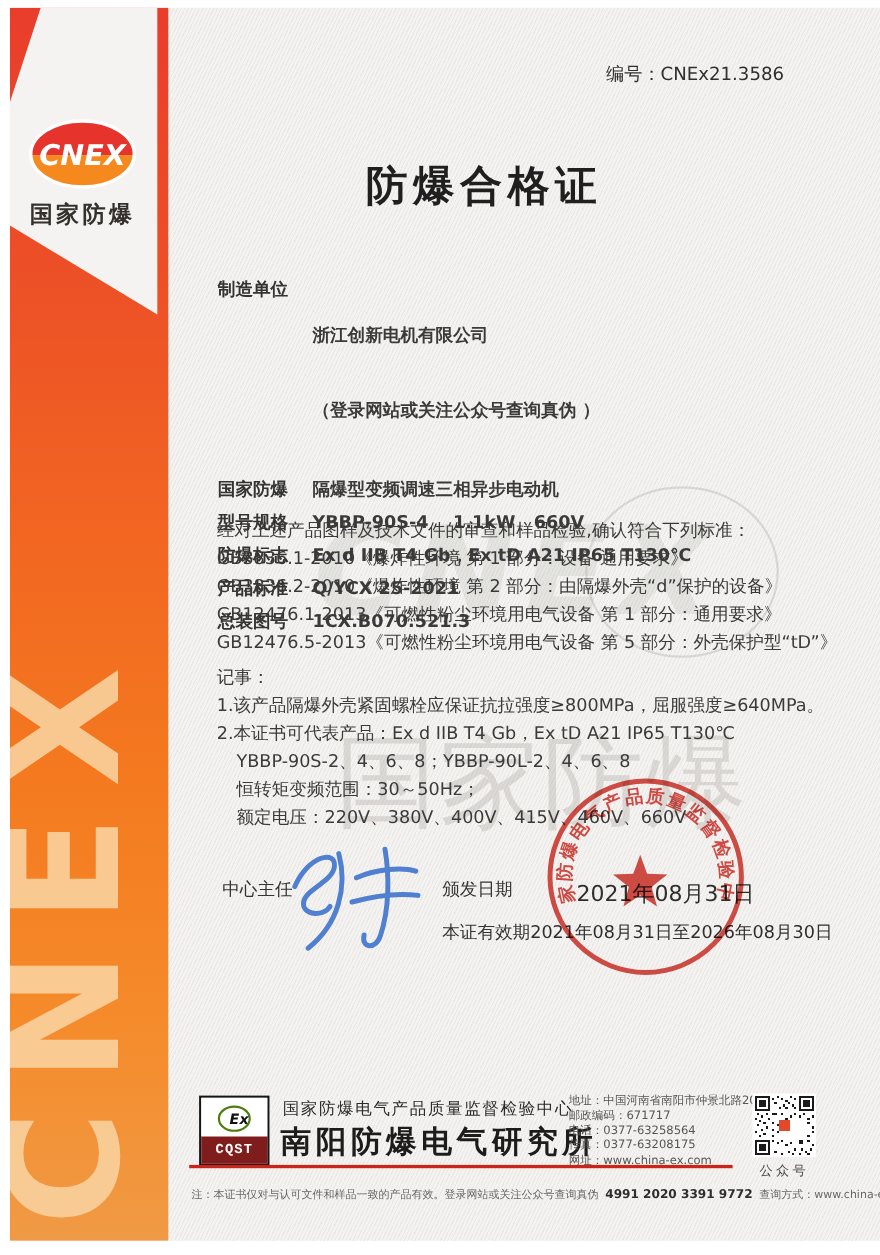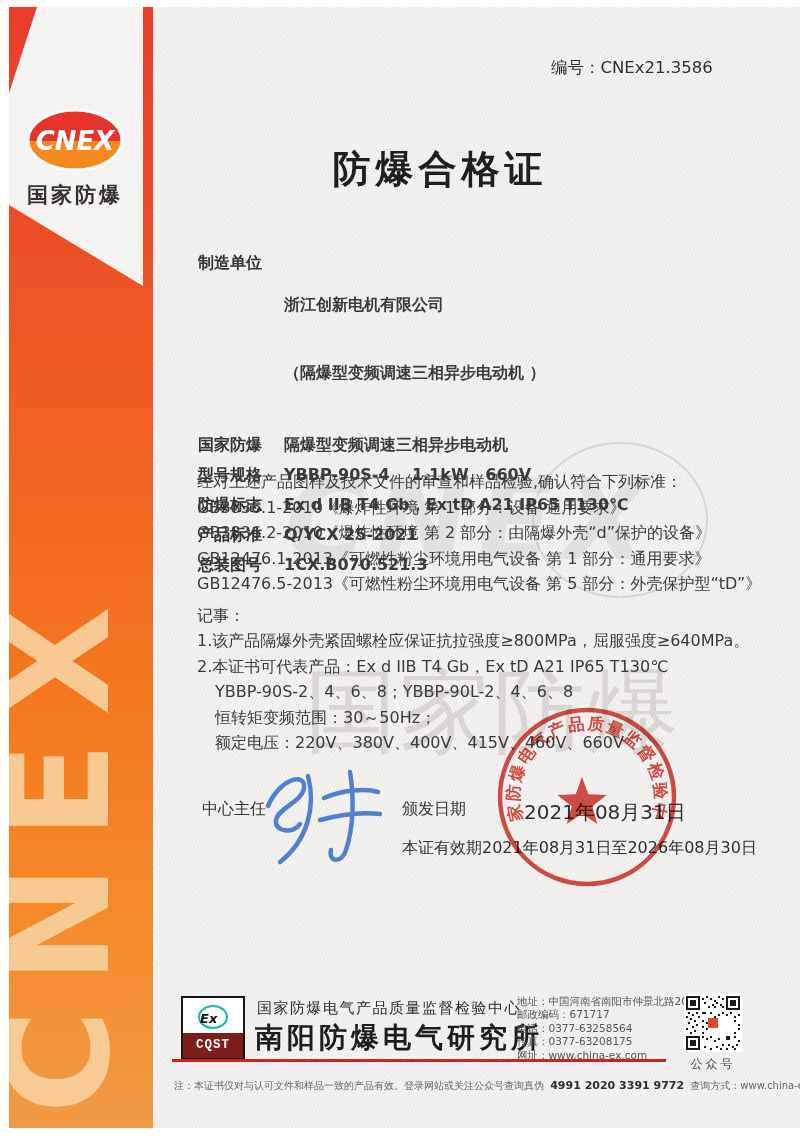--- a/index.html
+++ b/index.html
@@ -50,21 +50,21 @@
   .issue-label{left:402px;top:799px;}
   .issue-date{left:504px;top:799px;font-size:20px;color:#2e2e2e;margin-left:20px;}
   .valid-label{left:402px;top:838px;}
   .valid-range{left:482px;top:838px;font-size:16px;color:#2e2e2e;}
   .signature{left:252px;top:762px;z-index:3;}
   .stamp{left:494px;top:704px;z-index:4;mix-blend-mode:multiply;opacity:.88;}
   
   .badge{left:181px;top:996px;width:64px;height:64px;border:2px solid #161616;background:#fff;box-sizing:border-box;}
   .badge-top{position:relative;height:35px;background:#fff;}
   .badge-ex{position:absolute;left:50%;top:50%;transform:translate(-50%,-46%);width:30px;height:24px;
-    border:2px solid #14b8a6;border-radius:50%;text-align:left;line-height:24px;
+    border:2px solid #4d7c0f;border-radius:50%;text-align:right;line-height:24px;
     font-size:13px;font-weight:bold;font-style:italic;color:#111;background:#fff;box-sizing:border-box;}
   .badge-bottom{height:25px;background:#7f1d1d;color:#fff;text-align:center;line-height:25px;
     font-size:12.5px;font-weight:bold;letter-spacing:1px;font-family:Liberation Mono, monospace;}
   .org-center{left:257px;top:999px;font-size:15px;letter-spacing:1.5px;color:#2c2c2c;}
   .org-institute{left:255px;top:1019px;font-size:28px;font-weight:bold;letter-spacing:4px;color:#1c1c1a;}
   .contact{left:517px;top:995px;font-size:10.5px;line-height:13.4px;color:#555;}
   .qr{left:684px;top:994px;}
   .qr-caption{left:684px;top:1056px;width:58px;text-align:center;font-size:12px;letter-spacing:3px;color:#444;}
   .redline{left:172px;top:1059px;width:494px;height:3px;background:#c9251b;}
   .footnote{left:174px;top:1079px;width:624px;font-size:10px;color:#666;white-space:nowrap;}
@@ -103,21 +103,21 @@
   <div class="abs cert-no">
     <span>编号：</span><span>CNEx21.3586</span>
   </div>
   <div class="abs title">防爆合格证</div>
 
   <div class="abs fields">
     <div class="frow">
       <div class="flabel">制造单位</div>
       <div class="fvalue">
         <div>浙江创新电机有限公司</div>
-        <div class="fline2">（隔爆型变频调速三相异步电动机 ）</div>
+        <div class="fline2">（登录网站或关注公众号查询真伪 ）</div>
       </div>
     </div>
     <div class="frow">
       <div class="flabel">国家防爆</div>
       <div class="fvalue">隔爆型变频调速三相异步电动机</div>
     </div>
     <div class="frow">
       <div class="flabel">型号规格</div>
       <div class="fvalue">YBBP-90S-4    1.1kW   660V</div>
     </div>

